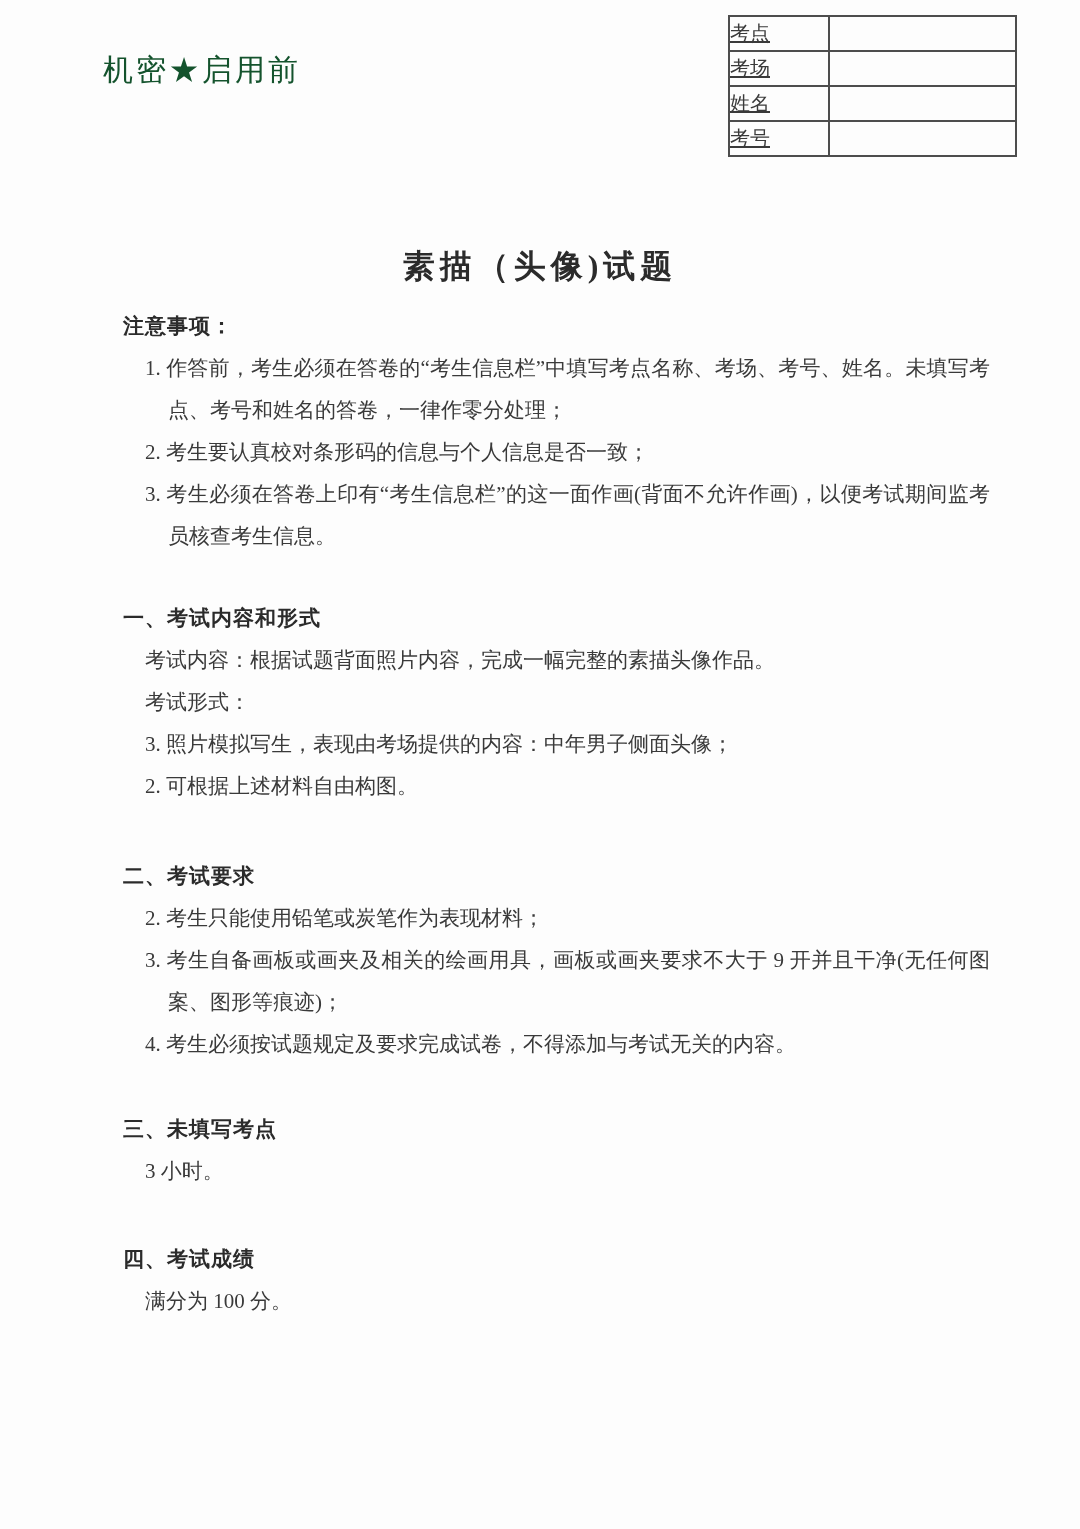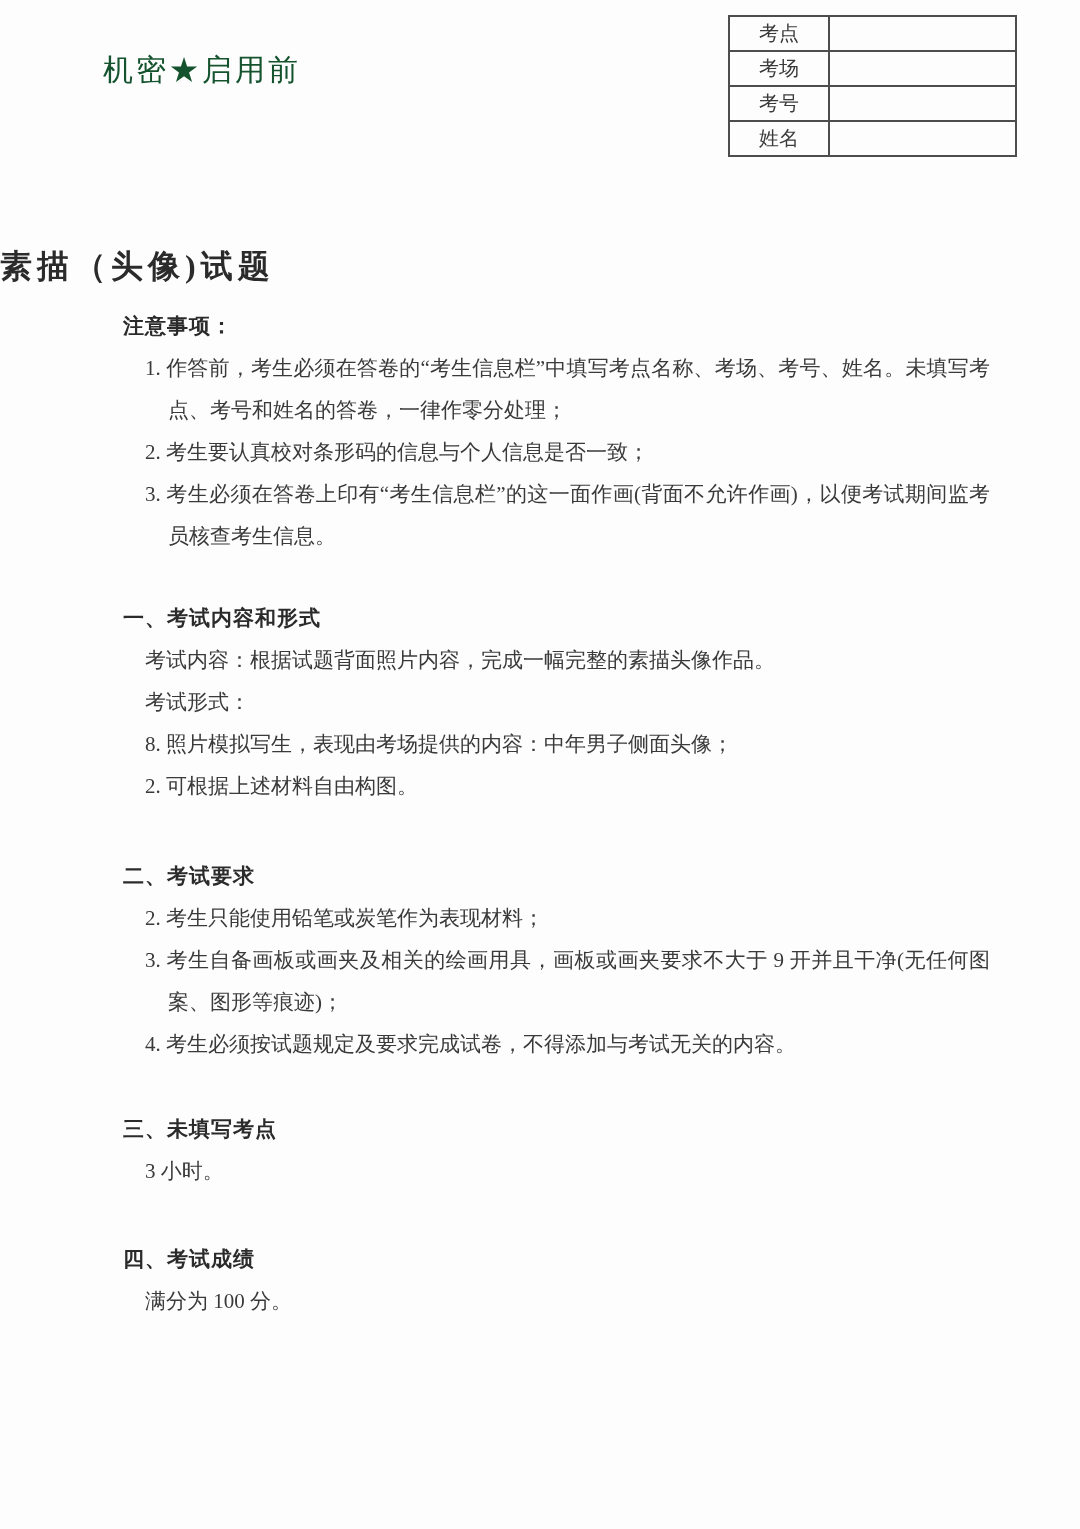--- a/index.html
+++ b/index.html
@@ -36,33 +36,34 @@
   }
   .info-table td {
     border: 2px solid #4d4d4d;
     height: 33px;
     font-size: 20px;
     color: #3a3a3a;
     padding: 0;
   }
   .info-table td.cell-label {
     width: 98px;
-    text-align: center;
+    text-align: left;
+    text-decoration: underline;
   }
   .info-table td.cell-value {
     width: 185px;
   }
   
   .doc-title {
     position: absolute;
     top: 245px;
     left: 0;
     width: 100%;
     margin: 0;
-    text-align: left;
+    text-align: center;
     font-size: 32px;
     font-weight: bold;
     letter-spacing: 5px;
     color: #2b2b2b;
   }
   
   .content {
     position: absolute;
     top: 305px;
     left: 108px;
@@ -103,43 +104,43 @@
     <tbody>
       <tr>
         <td class="cell-label">考点</td>
         <td class="cell-value"></td>
       </tr>
       <tr>
         <td class="cell-label">考场</td>
         <td class="cell-value"></td>
       </tr>
       <tr>
-        <td class="cell-label">考号</td>
+        <td class="cell-label">姓名</td>
         <td class="cell-value"></td>
       </tr>
       <tr>
-        <td class="cell-label">姓名</td>
+        <td class="cell-label">考号</td>
         <td class="cell-value"></td>
       </tr>
     </tbody>
   </table>
 
   <h1 class="doc-title">素描（头像)试题</h1>
 
   <div class="content">
 
     <div class="bold-heading">注意事项：</div>
     <div class="list-item">1. 作答前，考生必须在答卷的“考生信息栏”中填写考点名称、考场、考号、姓名。未填写考点、考号和姓名的答卷，一律作零分处理；</div>
     <div class="list-item">2. 考生要认真校对条形码的信息与个人信息是否一致；</div>
     <div class="list-item">3. 考生必须在答卷上印有“考生信息栏”的这一面作画(背面不允许作画)，以便考试期间监考员核查考生信息。</div>
 
     <div class="bold-heading section-heading-1">一、考试内容和形式</div>
     <div class="para">考试内容：根据试题背面照片内容，完成一幅完整的素描头像作品。</div>
     <div class="para">考试形式：</div>
-    <div class="list-item">8. 照片模拟写生，表现由考场提供的内容：中年男子侧面头像；</div>
+    <div class="list-item">3. 照片模拟写生，表现由考场提供的内容：中年男子侧面头像；</div>
     <div class="list-item">2. 可根据上述材料自由构图。</div>
 
     <div class="bold-heading section-heading-2">二、考试要求</div>
     <div class="list-item">2. 考生只能使用铅笔或炭笔作为表现材料；</div>
     <div class="list-item">3. 考生自备画板或画夹及相关的绘画用具，画板或画夹要求不大于 9 开并且干净(无任何图案、图形等痕迹)；</div>
     <div class="list-item">4. 考生必须按试题规定及要求完成试卷，不得添加与考试无关的内容。</div>
 
     <div class="bold-heading section-heading-3">三、未填写考点</div>
     <div class="para">3 小时。</div>
 

